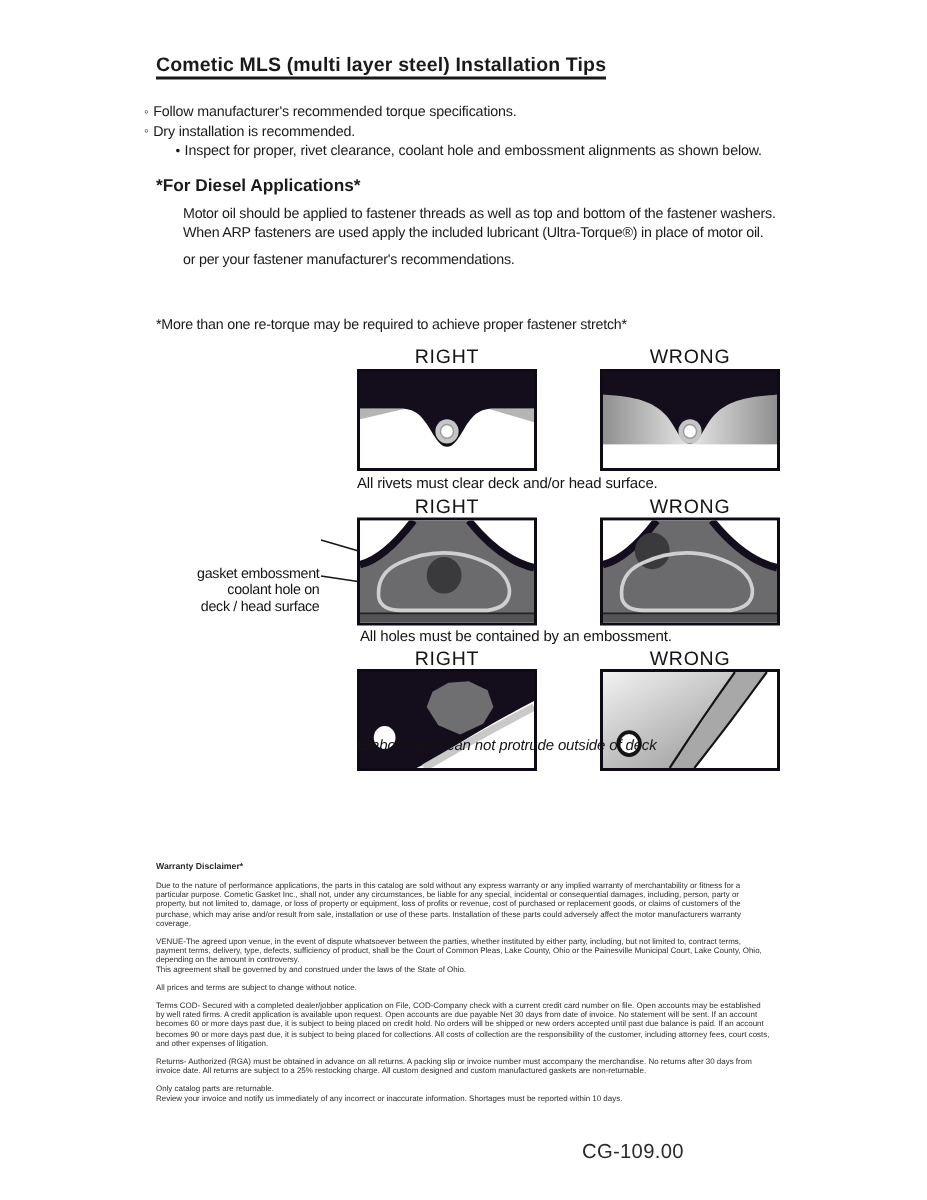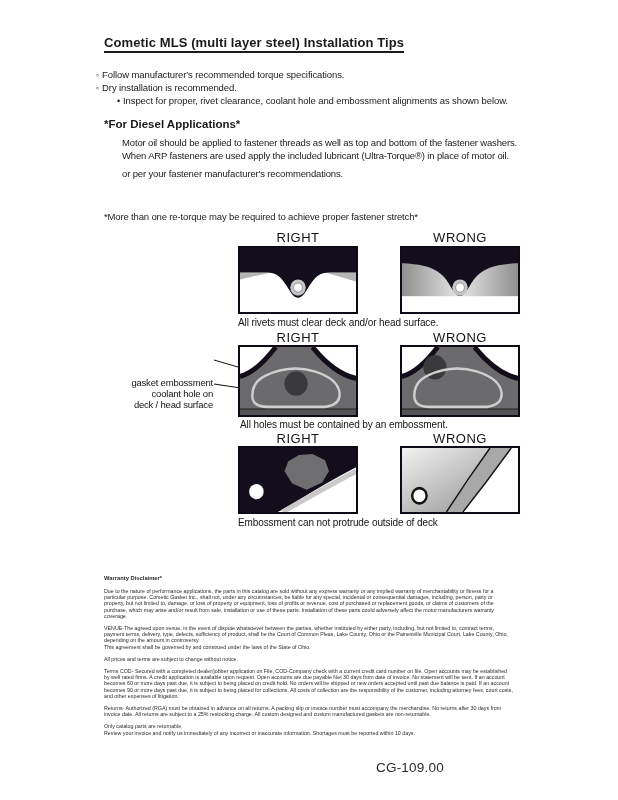--- a/index.html
+++ b/index.html
@@ -45,21 +45,21 @@
   .h72 { height:72px; }
   .caption { font-size:10px; letter-spacing:-.1px; color:#141414; line-height:12.5px; }
 
   .callout { font-size:9.5px; line-height:11px; text-align:right; width:114px; left:99px; color:#141414; letter-spacing:-.2px; }
 
   .disclaimer { left:104px; top:575px; width:409px; color:#2b2b2b; }
   .disclaimer h3 { font-size:5.8px; font-weight:bold; margin-bottom:7px; letter-spacing:0; }
   .disclaimer p { font-size:5.3px; line-height:6.2px; margin-bottom:6px; letter-spacing:0; }
   .disclaimer p.tight { margin-bottom:0; }
 
-  .footer-code { left:376px; top:760px; font-size:13.5px; color:#2a2a2a; letter-spacing:.2px;text-align:center; }
+  .footer-code { left:388px; top:760px; font-size:13.5px; color:#2a2a2a; letter-spacing:.2px;text-align:center; }
 </style>
 </head>
 <body>
 
 <h1 class="abs title">Cometic MLS (multi layer steel) Installation Tips</h1>
 
 <div class="abs tips">
   <div class="row lvl1">Follow manufacturer's recommended torque specifications.</div>
   <div class="row lvl1">Dry installation is recommended.</div>
   <div class="row lvl2">Inspect for proper, rivet clearance, coolant hole and embossment alignments as shown below.</div>
@@ -176,21 +176,21 @@
     </defs>
     <rect width="120" height="63" fill="#ffffff"></rect>
     <path d="M0,0 H91 Q67,32 46,63 H0 Z" fill="url(#g3w)"></path>
     <path d="M91,0 H113 Q88,33 63,63 H46 Q70,31 91,0 Z" fill="#a8a8a8"></path>
     <path d="M91,0 Q67,32 46,63" fill="none" stroke="#141414" stroke-width="1.5"></path>
     <path d="M113,0 Q88,33 63,63" fill="none" stroke="#141414" stroke-width="1.5"></path>
     <circle cx="18" cy="47" r="7.5" fill="#ffffff" stroke="#141414" stroke-width="2.5"></circle>
   </svg>
 </div>
 
-<div class="abs caption" style="left:238px; top:517px; width:230px;">
+<div class="abs caption" style="left:238px; top:492px; width:230px;font-style:italic;">
   <div>Embossment can not protrude outside of deck</div>
 </div>
 
 <div class="abs disclaimer">
   <h3>Warranty Disclaimer*</h3>
   <p>Due to the nature of performance applications, the parts in this catalog are sold without any express warranty or any implied warranty of merchantability or fitness for a particular purpose.  Cometic Gasket Inc., shall not, under any circumstances, be liable for any special, incidental or consequential damages, including, person, party or property, but not limited to, damage, or loss of property or equipment, loss of profits or revenue, cost of purchased or replacement goods, or claims of customers of the purchase, which may arise and/or result from sale, installation or use of these parts.  Installation of these parts could adversely affect the motor manufacturers warranty coverage.</p>
   <p class="tight">VENUE-The agreed upon venue, in the event of dispute whatsoever between the parties, whether instituted by either party, including, but not limited to, contract terms, payment terms, delivery, type, defects, sufficiency of product, shall be the Court of Common Pleas, Lake County, Ohio or the Painesville Municipal Court, Lake County, Ohio, depending on the amount in controversy.</p>
   <p>This agreement shall be governed by and construed under the laws of the State of Ohio.</p>
   <p>All prices and terms are subject to change without notice.</p>
   <p>Terms COD- Secured with a completed dealer/jobber application on File, COD-Company check with a current credit card number on file.  Open accounts may be established by well rated firms.  A credit application is available upon request.  Open accounts are due payable Net 30 days from date of invoice.  No statement will be sent.  If an account becomes 60 or more days past due, it is subject to being placed on credit hold.  No orders will be shipped or new orders accepted until past due balance is paid.  If an account becomes 90 or more days past due, it is subject to being placed for collections.  All costs of collection are the responsibility of the customer, including attorney fees, court costs, and other expenses of litigation.</p>

